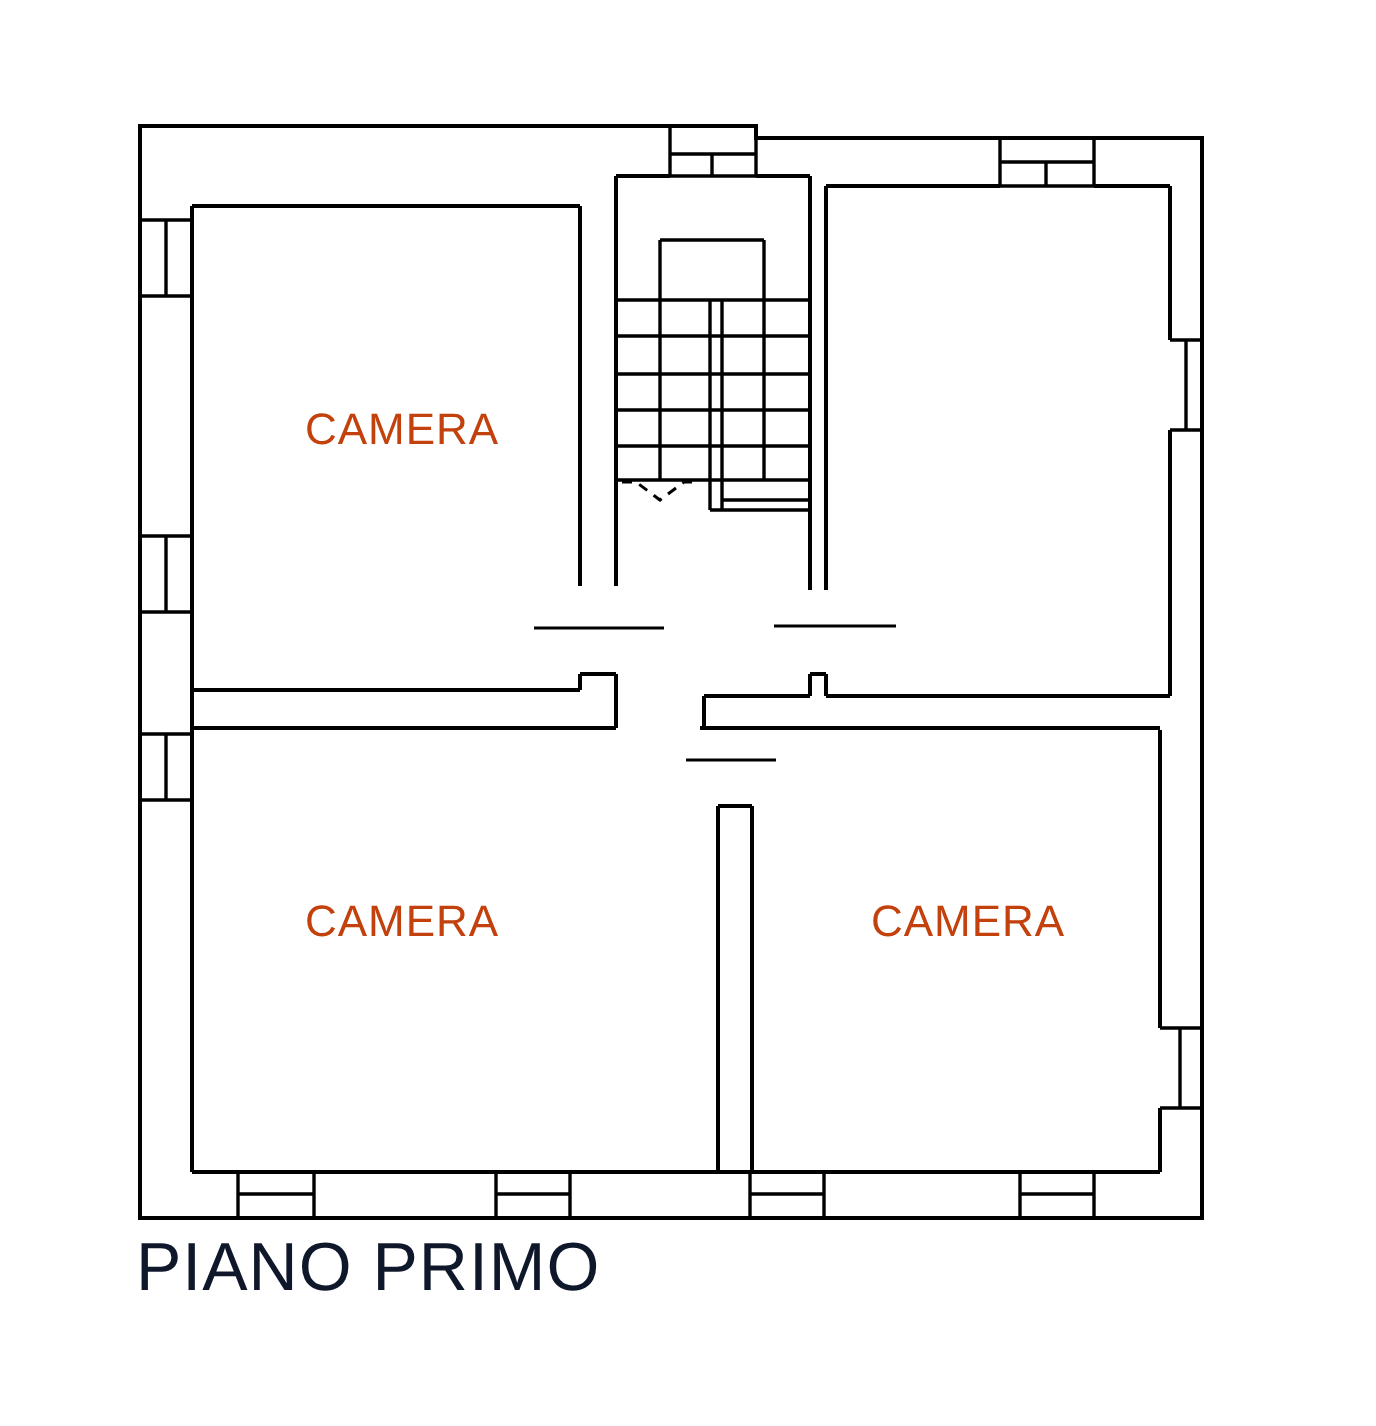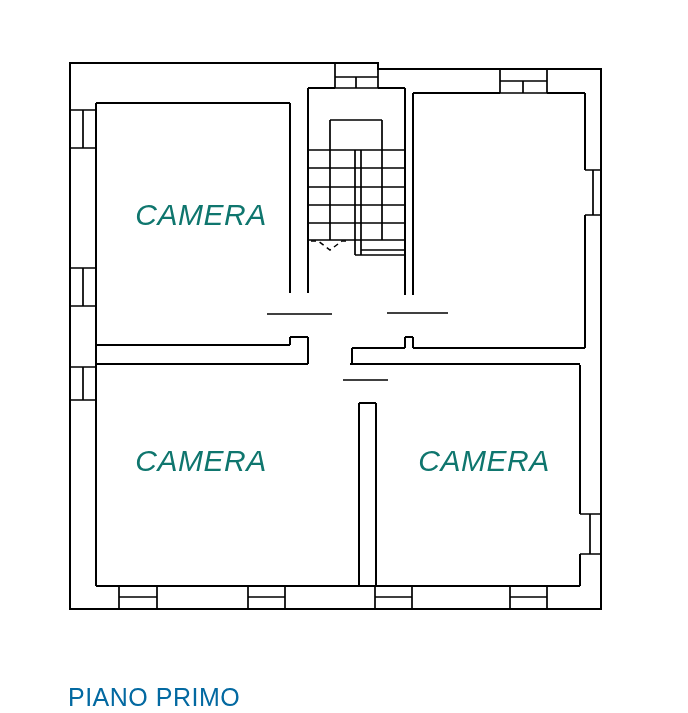--- a/index.html
+++ b/index.html
@@ -16,34 +16,33 @@
     overflow: hidden;
   }
   .plan-canvas svg {
     position: absolute;
     left: 0;
     top: 0;
   }
   .room-label {
     position: absolute;
     transform: translate(-50%, -50%);
-    font-size: 30px;
+    font-size: 22px;
     letter-spacing: 0.5px;
-    color: #0f766e;
+    color: #c2410c;
     white-space: nowrap;
     user-select: none;
-    font-style: italic;
   }
   .plan-title {
     position: absolute;
     left: 68px;
-    top: 683px;
-    font-size: 25px;
+    top: 615px;
+    font-size: 34px;
     letter-spacing: 0.5px;
-    color: #0369a1;
+    color: #0f172a;
     white-space: nowrap;
     user-select: none;
   }
 </style>
 </head>
 <body>
 
 <div class="plan-canvas">
 
   <svg width="688" height="713" viewBox="0 0 688 713">

